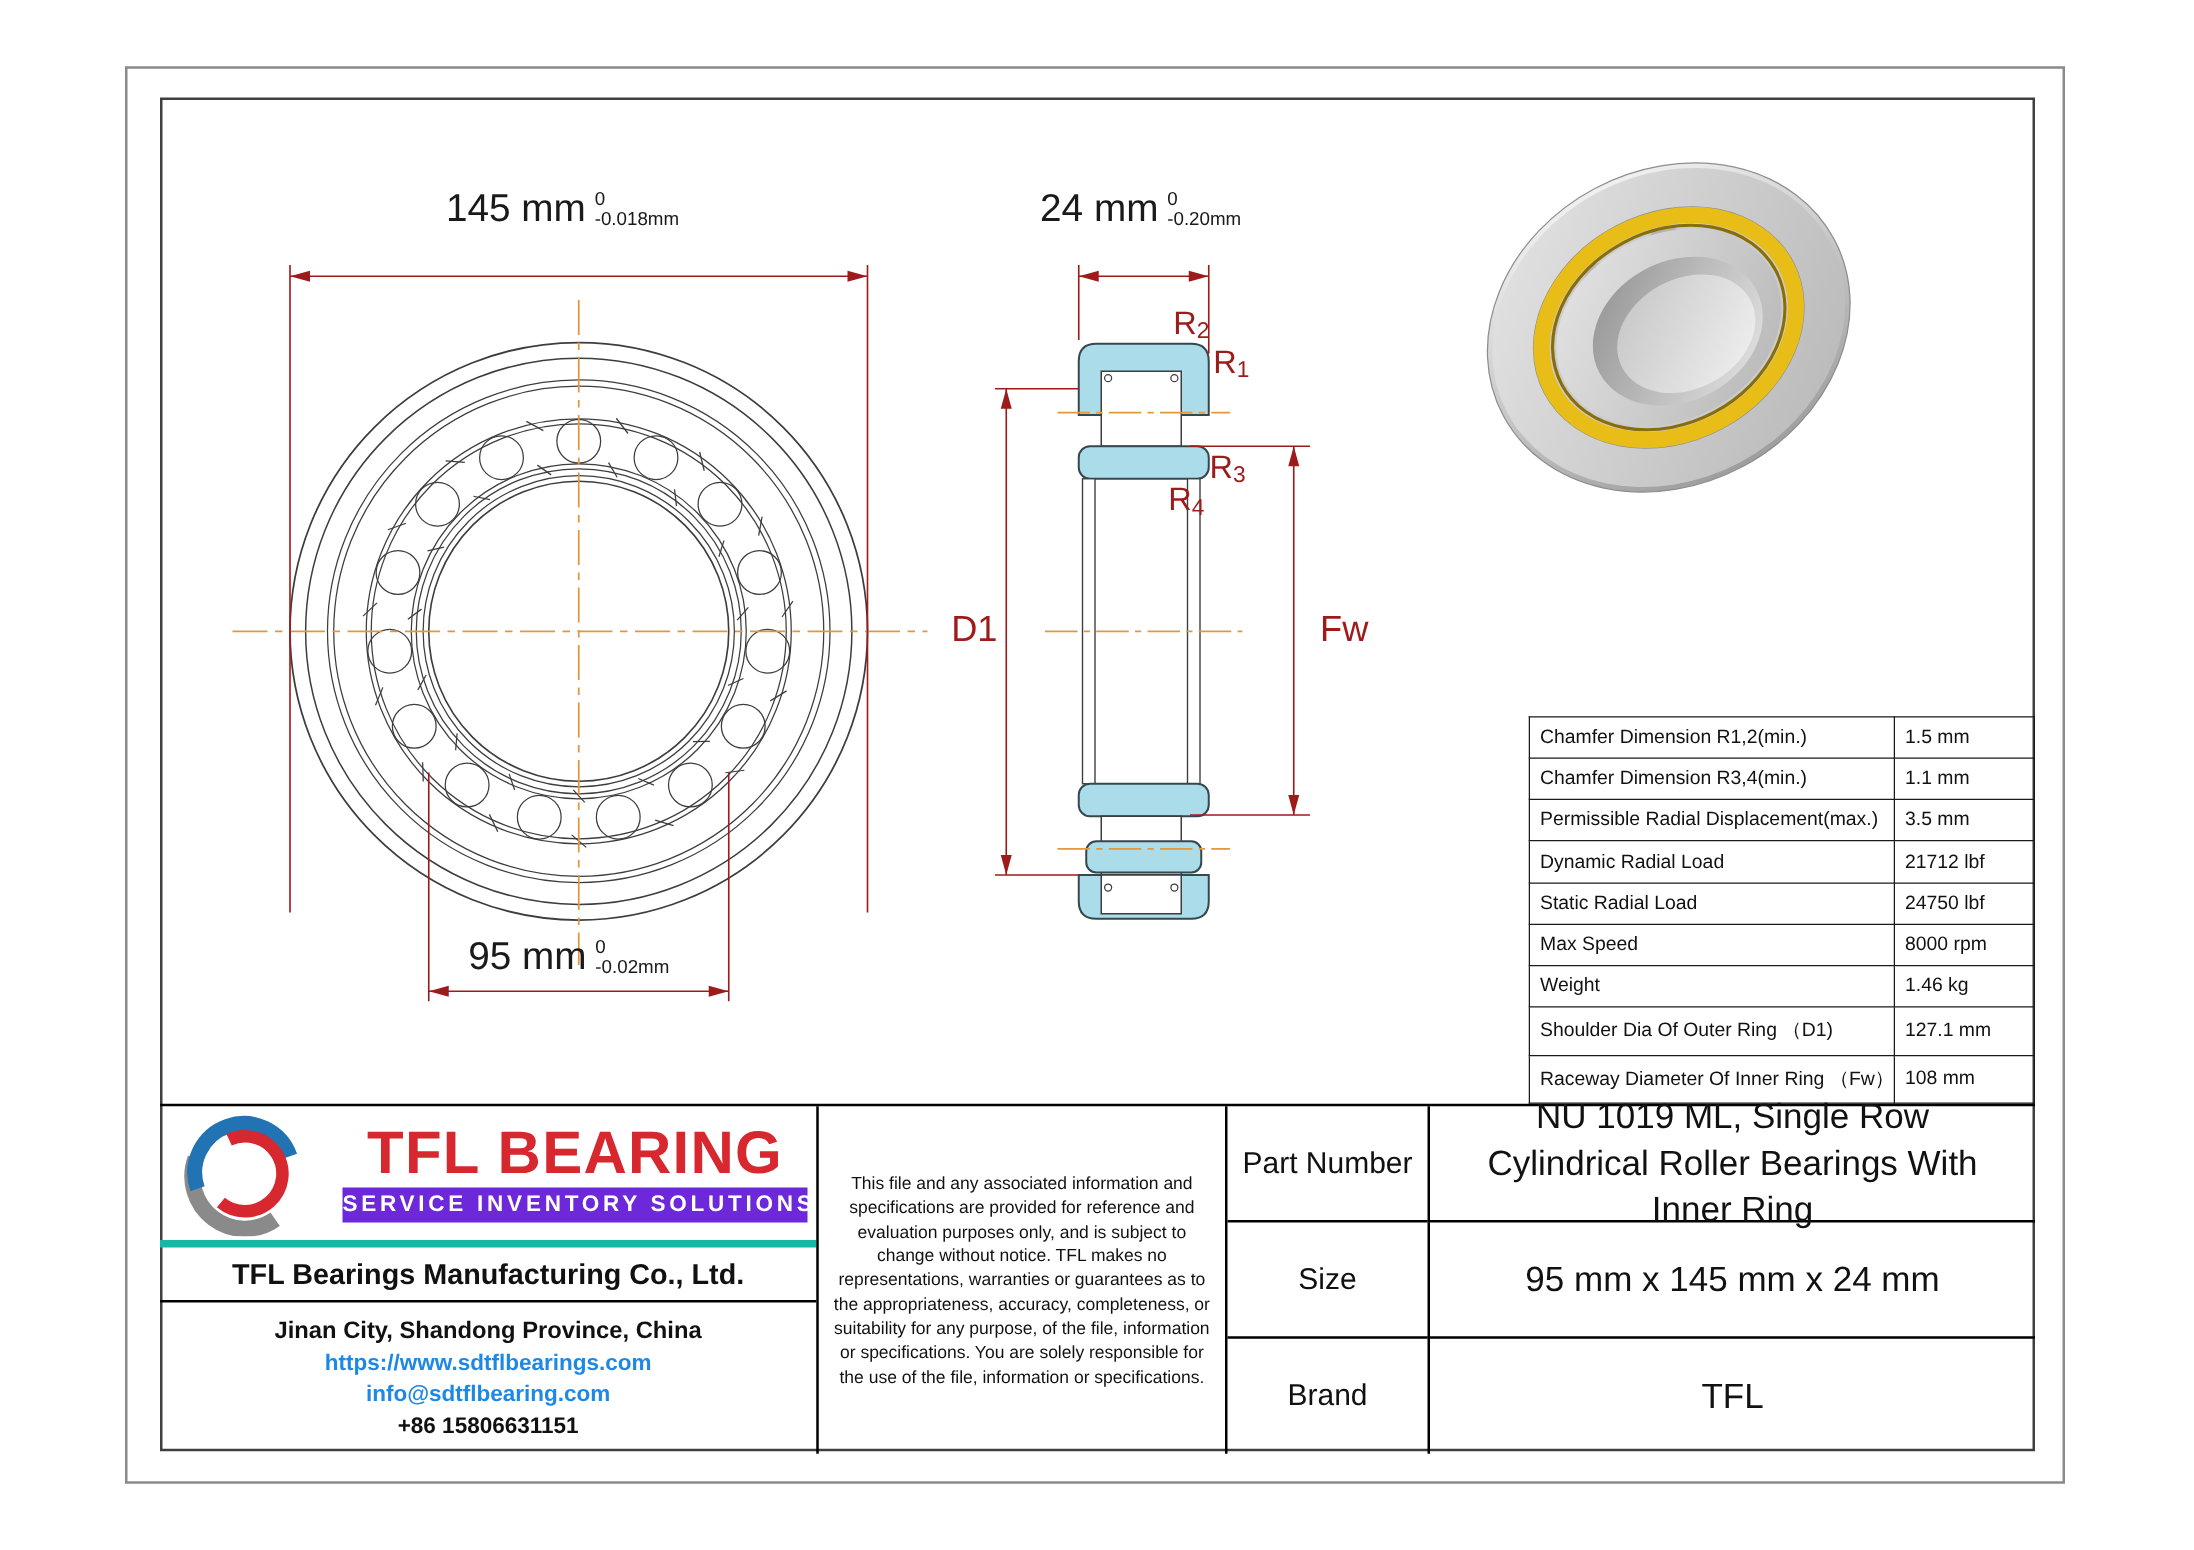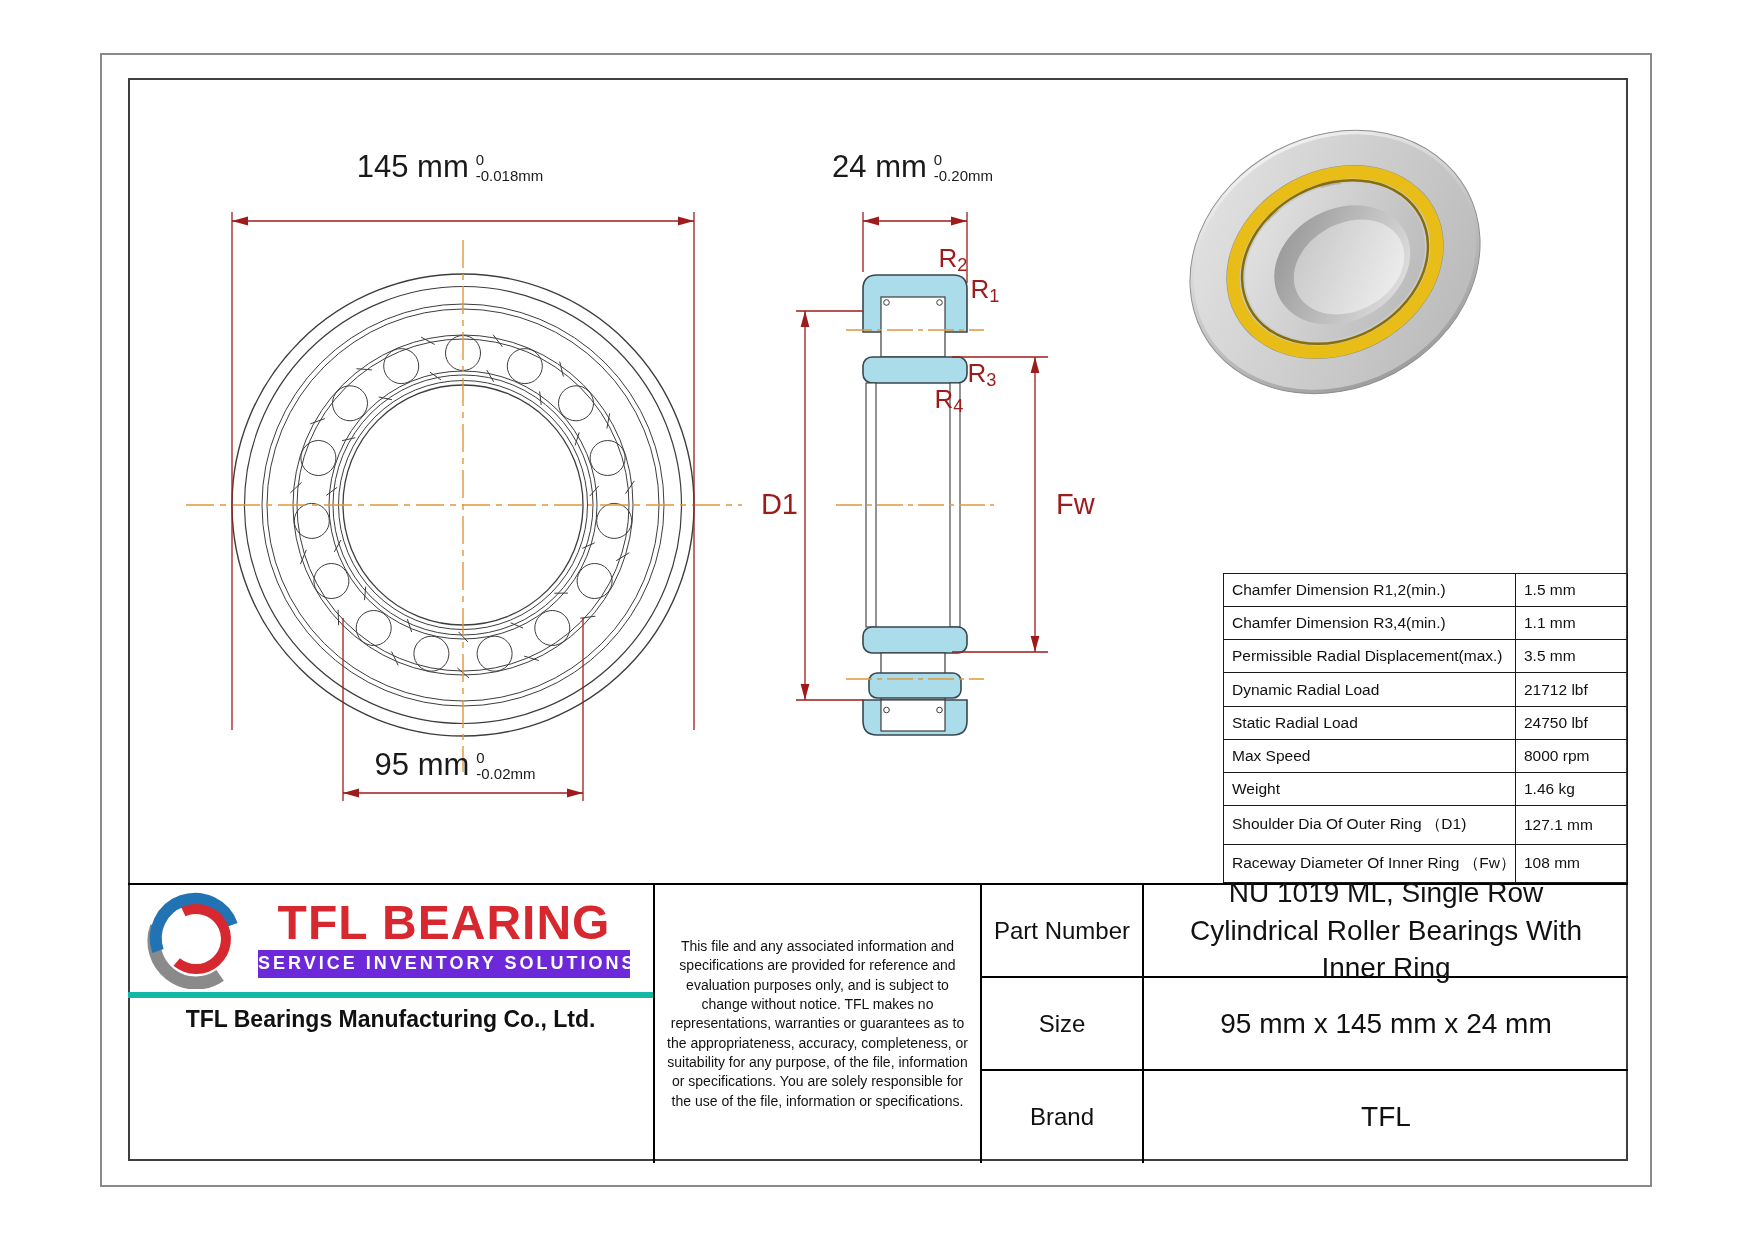--- a/index.html
+++ b/index.html
@@ -19,21 +19,21 @@
 
   
   table.spec{position:absolute;left:1223px;top:573px;width:405px;height:310px;border-collapse:collapse;table-layout:fixed;}
   table.spec td{border:1.6px solid #1a1a1a;font-size:15.5px;color:#111;padding:0 0 0 8px;vertical-align:middle;white-space:nowrap;overflow:hidden;}
   table.spec td.val{width:103px;}
 
   
   .tblock{position:absolute;left:128px;top:883px;width:1500px;height:278px;border-top:2px solid #000;box-sizing:border-box;}
   .tb-cell{position:absolute;box-sizing:border-box;}
   .cell-logo{left:0;top:0;width:525px;height:107px;display:flex;align-items:center;padding-left:16px;}
-  .logo-col{display:flex;flex-direction:column;align-items:center;margin-left:10px;width:372px;justify-content:center;}
+  .logo-col{display:flex;flex-direction:column;align-items:center;margin-left:26px;width:372px;justify-content:center;}
   .logo-title{color:#d7282f;font-size:48px;font-weight:800;letter-spacing:1px;line-height:1;white-space:nowrap;}
   .logo-bar{background:#6d28d9;color:#fff;font-size:18px;font-weight:700;letter-spacing:3px;text-align:center;width:100%;padding:3px 0 4px 0;margin-top:3px;white-space:nowrap;}
   .cell-company{left:0;top:107px;width:525px;height:48px;border-top:6px solid #14b8a6;display:flex;align-items:center;justify-content:center;font-size:23px;font-weight:700;color:#111;}
   .cell-address{left:0;top:155px;width:525px;height:123px;border-top:2px solid #000;display:flex;flex-direction:column;align-items:center;justify-content:center;gap:4px;}
   .addr-line{font-size:19px;color:#111;font-weight:600;}
   .addr-link{font-size:18px;color:#1e88e5;font-weight:700;text-decoration:none;}
   .addr-phone{font-size:18px;color:#111;font-weight:700;}
   .cell-disclaimer{left:525px;top:0;width:329px;height:278px;border-left:2px solid #000;border-right:2px solid #000;display:flex;align-items:center;justify-content:center;padding:13px 10px;}
   .cell-disclaimer p{margin:0;font-size:14px;line-height:1.38;color:#111;text-align:center;}
   .pn-label{left:854px;width:160px;display:flex;align-items:center;justify-content:center;font-size:24px;color:#111;}
@@ -304,20 +304,26 @@
         <path d="M39.3,22.8 A30,30 0 1 1 32.7,73" fill="none" stroke="#d7282f" stroke-width="10"></path>
       </svg>
       <div class="logo-col">
         <div class="logo-title">TFL BEARING</div>
         <div class="logo-bar">SERVICE INVENTORY SOLUTIONS</div>
       </div>
     </div>
 
     <div class="tb-cell cell-company">TFL Bearings Manufacturing Co., Ltd.</div>
 
+    <div class="tb-cell cell-address">
+      <div class="addr-line">Jinan City, Shandong Province, China</div>
+      <a class="addr-link" href="#">https://www.sdtflbearings.com</a>
+      <a class="addr-link" href="#">info@sdtflbearing.com</a>
+      <div class="addr-phone">+86 15806631151</div>
+    </div>
 
     <div class="tb-cell cell-disclaimer">
       <p>This file and any associated information and specifications are provided for reference and evaluation purposes only, and is subject to change without notice. TFL makes no representations, warranties or guarantees as to the appropriateness, accuracy, completeness, or suitability for any purpose, of the file, information or specifications.  You are solely responsible for the use of the file, information or specifications.</p>
     </div>
 
     <div class="tb-cell pn-label row0">Part Number</div>
     <div class="tb-cell pn-value row0">
       <div class="inner">NU 1019 ML, Single Row Cylindrical Roller Bearings With Inner Ring</div>
     </div>
 

